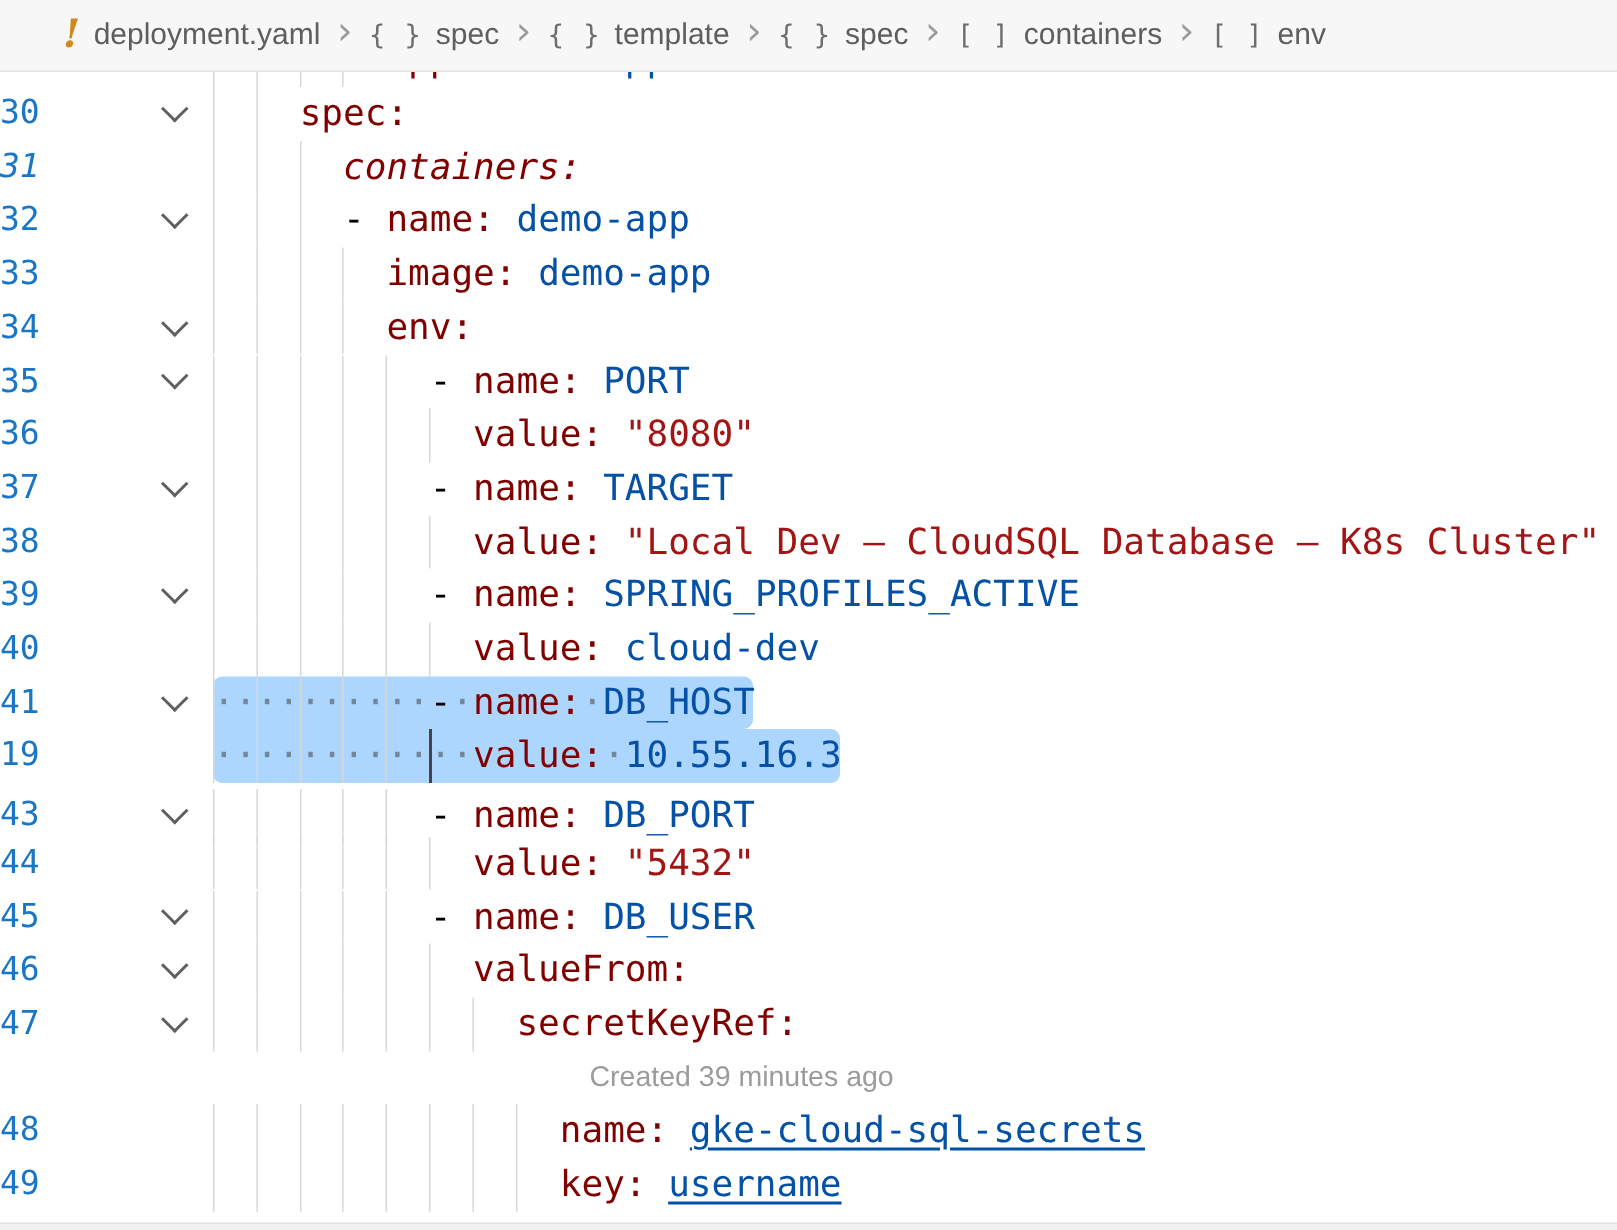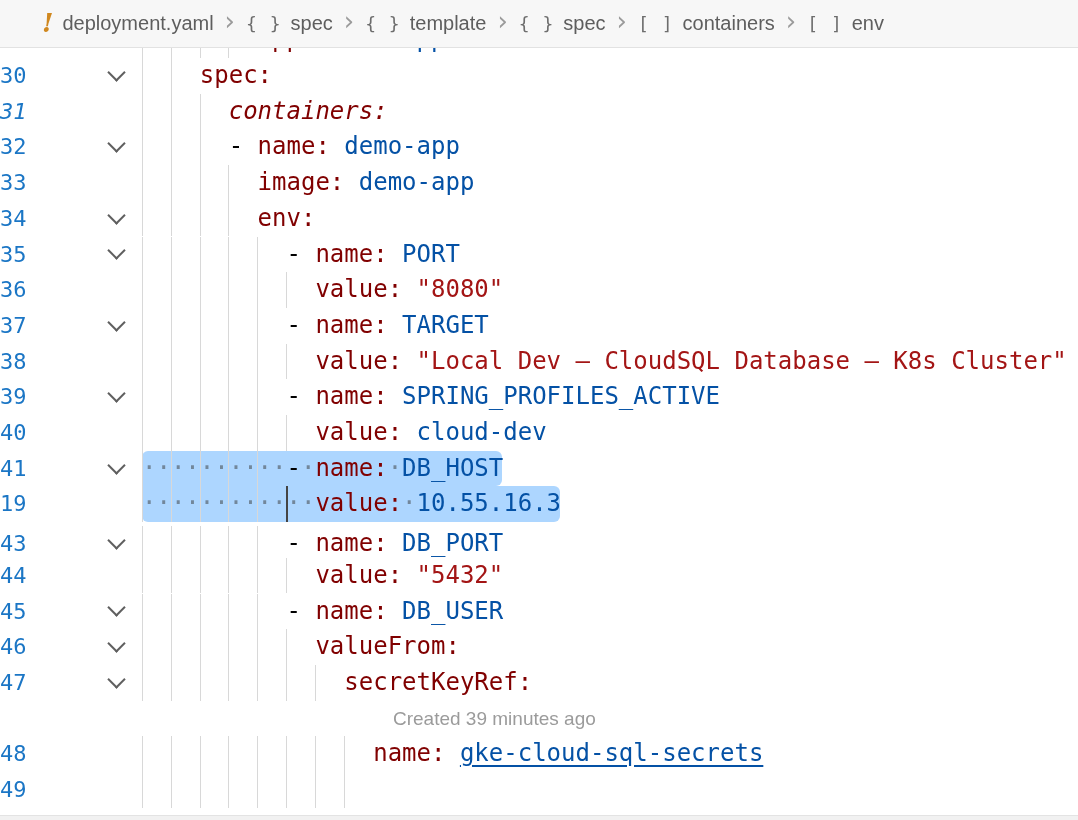--- a/index.html
+++ b/index.html
@@ -322,15 +322,16 @@
     <div class="row" style="top: 724px;">
       <div class="guide" style="left: 142px;"></div>
       <div class="guide" style="left: 170.804px;"></div>
       <div class="guide" style="left: 199.608px;"></div>
       <div class="guide" style="left: 228.412px;"></div>
       <div class="guide" style="left: 257.216px;"></div>
       <div class="guide" style="left: 286.02px;"></div>
       <div class="guide" style="left: 314.824px;"></div>
       <div class="guide" style="left: 343.628px;"></div>
       <span class="num">49</span>
+      <span class="code"><span class="t-sp">                </span><span class="t-key">key:</span><span class="t-sp"> </span><span class="t-link">username</span></span>
     </div>
   </div>
 <div id="hscroll"></div>
 
 </body></html>

